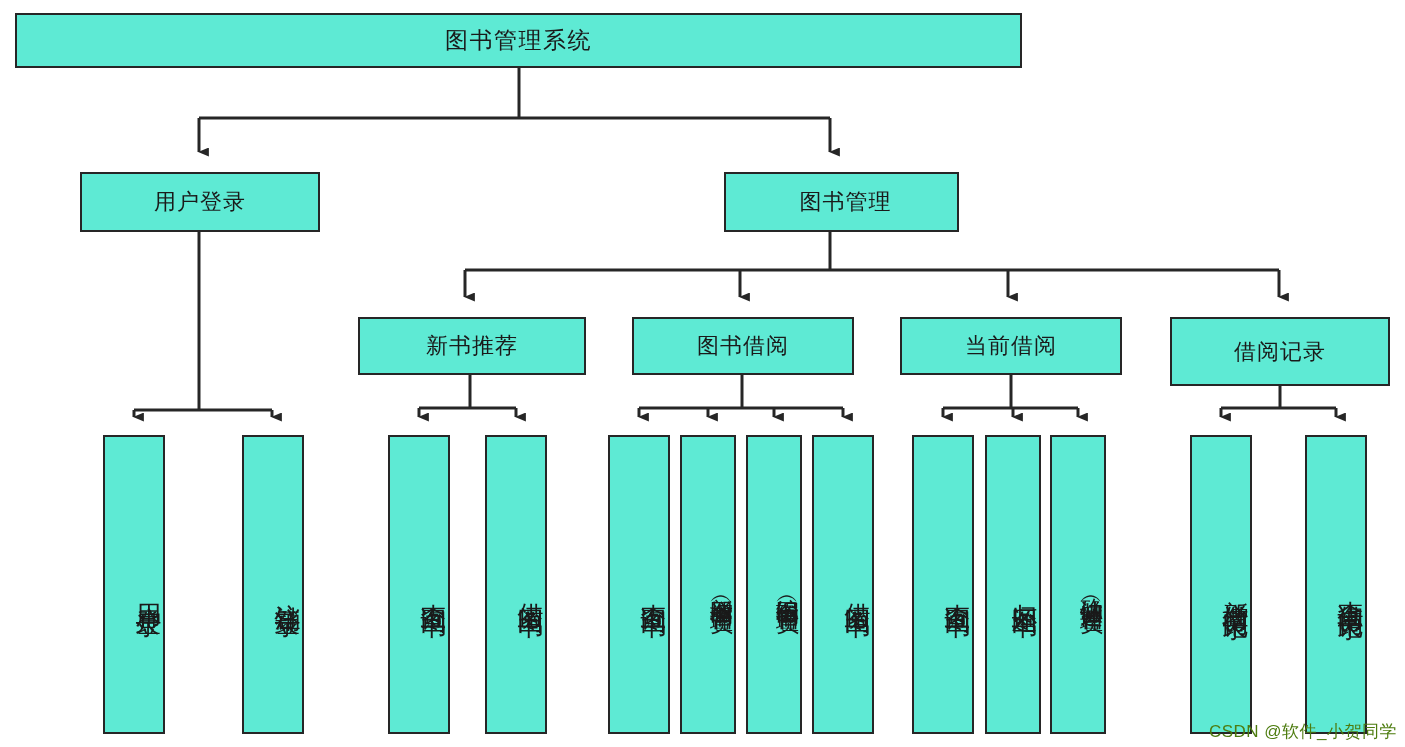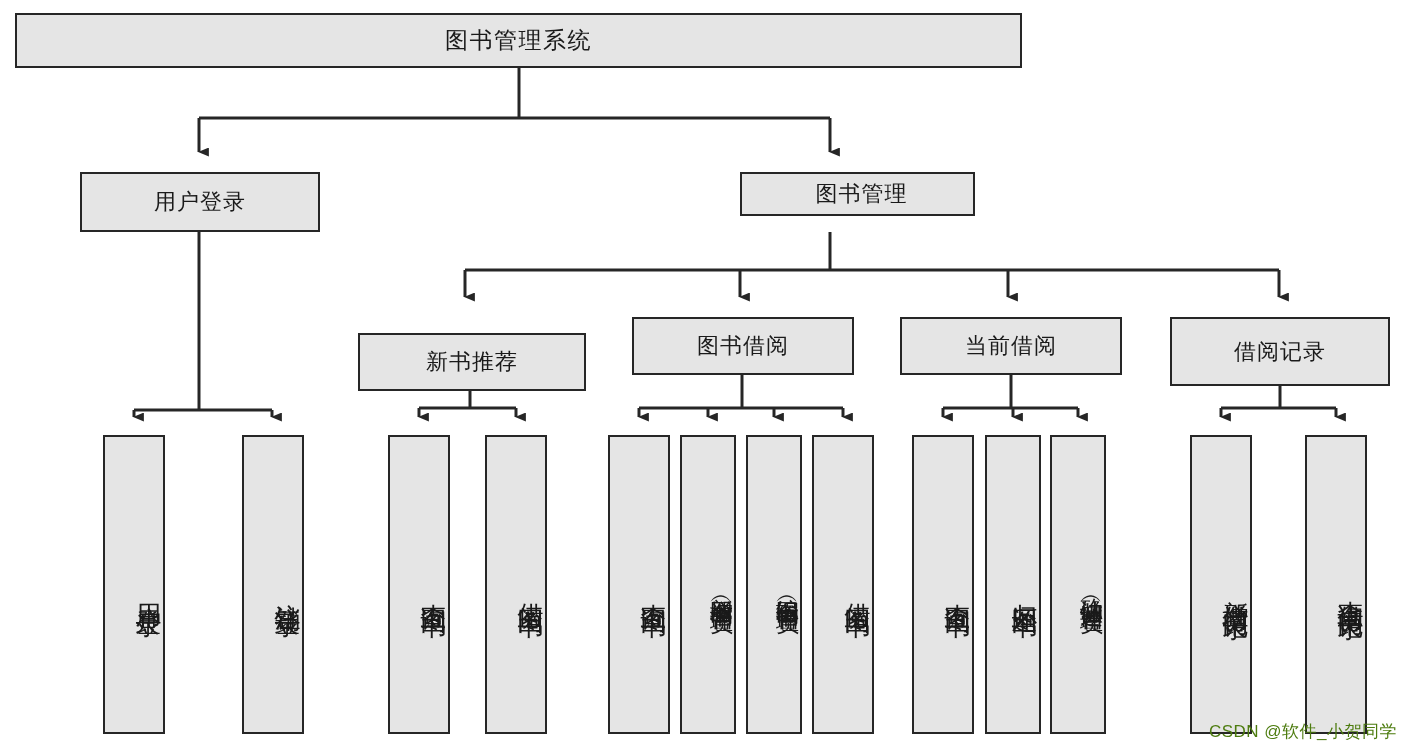--- a/index.html
+++ b/index.html
@@ -21,21 +21,21 @@
     position: absolute;
     left: 0;
     top: 0;
     width: 1405px;
     height: 747px;
   }
   .node {
     position: absolute;
     box-sizing: border-box;
     border: 2.5px solid #262626;
-    background: #e5e5e5;
+    background: #5eead4;
     display: flex;
     align-items: center;
     justify-content: center;
     color: #1a1a1a;
     z-index: 2;
   }
   .node-h {
     font-size: 22px;
     letter-spacing: 1px;
     white-space: nowrap;
@@ -119,23 +119,23 @@
       <path d="M 1280 375 L 1280 408"></path>
       <path d="M 1221 408 L 1336 408"></path>
       <path d="M 1221 408 L 1221 417" marker-end="url(#arrow)"></path>
       <path d="M 1336 408 L 1336 417" marker-end="url(#arrow)"></path>
     </g>
   </svg>
 
   <div class="node node-h node-root" id="node-root" style="left: 15px; top: 13px; width: 1007px; height: 55px;">图书管理系统</div>
 
   <div class="node node-h" id="node-l2-0" style="left: 80px; top: 172px; width: 240px; height: 60px;">用户登录</div>
-  <div class="node node-h" id="node-l2-1" style="left: 740px; top: 172px; width: 235px; height: 44px; padding-left: 8px;">图书管理</div>
+  <div class="node node-h" id="node-l2-1" style="left: 724px; top: 172px; width: 235px; height: 60px; padding-left: 8px;">图书管理</div>
 
-  <div class="node node-h" id="node-l3-0" style="left: 358px; top: 317px; width: 228px; height: 58px; margin-top: 16px;">新书推荐</div>
+  <div class="node node-h" id="node-l3-0" style="left: 358px; top: 317px; width: 228px; height: 58px;">新书推荐</div>
   <div class="node node-h" id="node-l3-2" style="left: 900px; top: 317px; width: 222px; height: 58px;">当前借阅</div>
   <div class="node node-h" id="node-l3-1" style="left: 632px; top: 317px; width: 222px; height: 58px;">图书借阅</div>
   <div class="node node-h" id="node-l3-3" style="left: 1170px; top: 317px; width: 220px; height: 69px;">借阅记录</div>
 
   <div class="node node-v" id="node-leaf-0" style="left: 103px; top: 435px; width: 62px; height: 299px;">用户登录</div>
   <div class="node node-v" id="node-leaf-1" style="left: 242px; top: 435px; width: 62px; height: 299px;">注销登录</div>
   <div class="node node-v" id="node-leaf-2" style="left: 388px; top: 435px; width: 62px; height: 299px;">查询图书</div>
   <div class="node node-v" id="node-leaf-3" style="left: 485px; top: 435px; width: 62px; height: 299px;">借阅图书</div>
   <div class="node node-v" id="node-leaf-4" style="left: 608px; top: 435px; width: 62px; height: 299px;">查询图书</div>
   <div class="node node-v" id="node-leaf-5" style="left: 680px; top: 435px; width: 56px; height: 299px; font-size: 23px; letter-spacing: 2px;">新增图书（管理员）</div>

